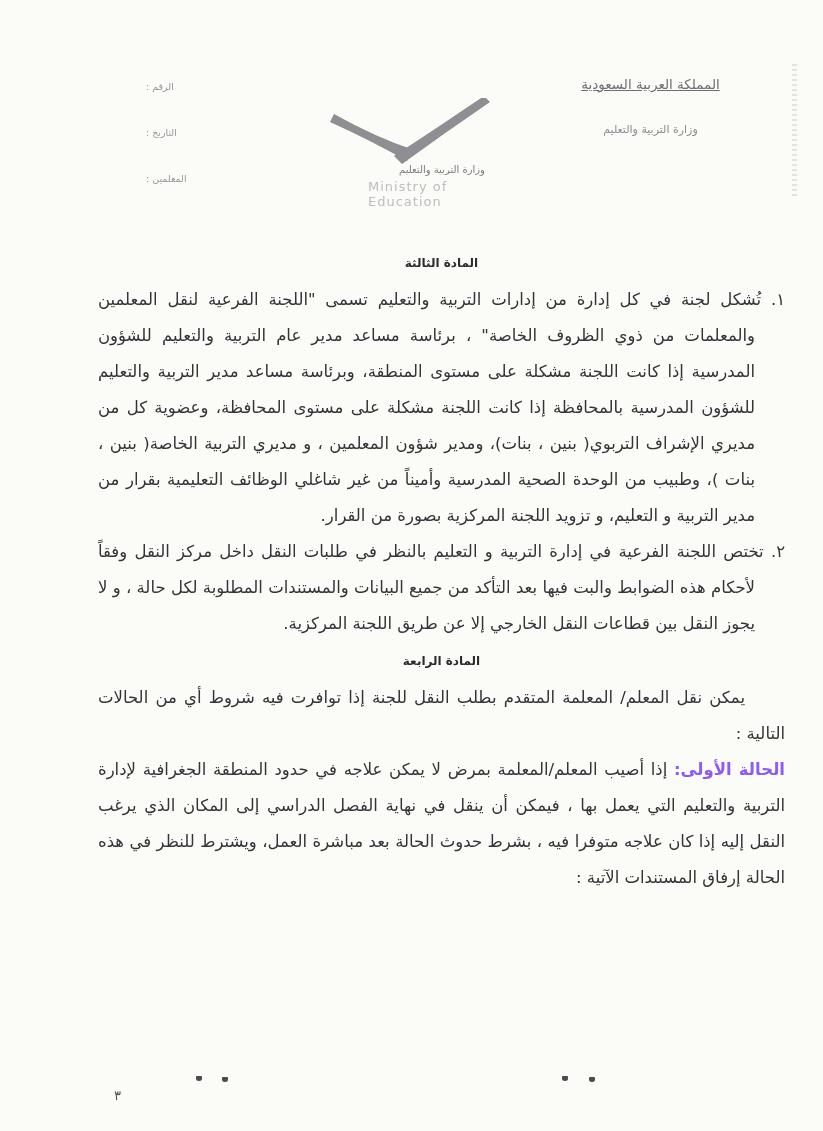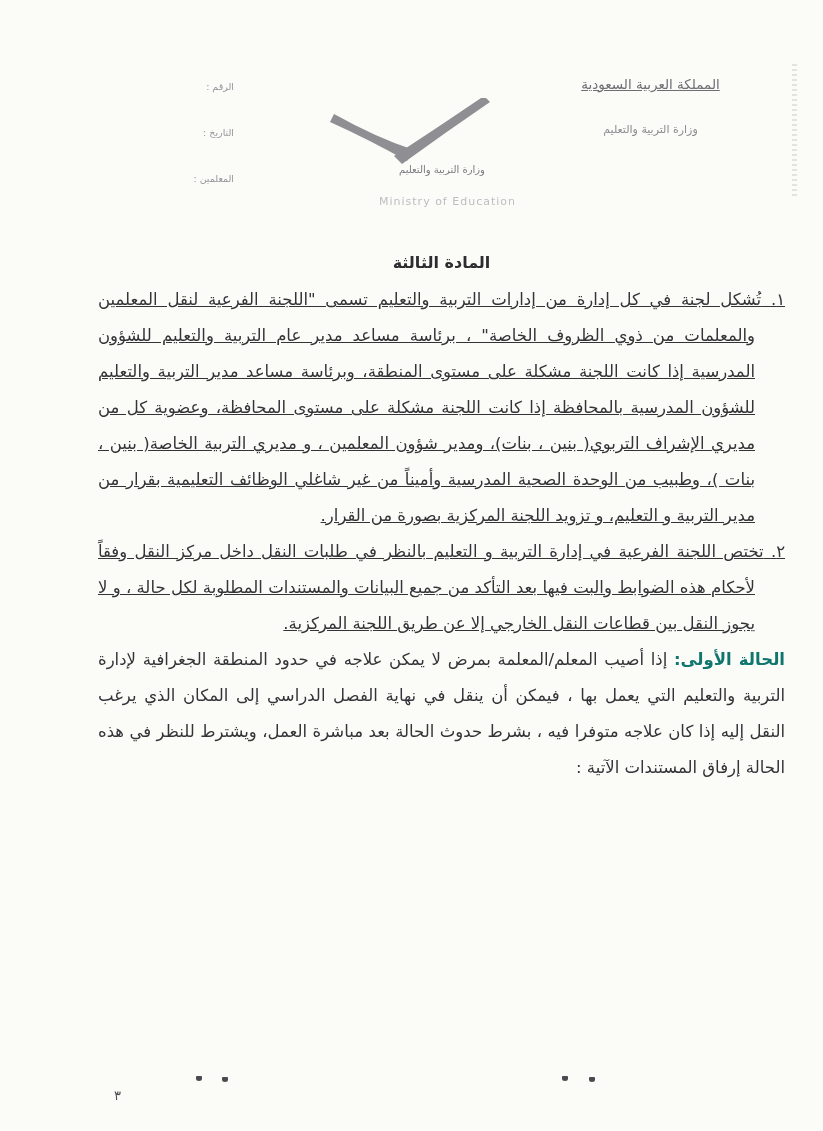--- a/index.html
+++ b/index.html
@@ -18,56 +18,56 @@
     text-align:center; direction:rtl;
     font-size:13.5px; letter-spacing:0.5px; color:#6e6e74;text-decoration:underline;
   }
   .ministry {
     position:absolute; top:123px; right:95px; width:155px;
     text-align:center; direction:rtl;
     font-size:11px; letter-spacing:0.5px; color:#8b8b90;
   }
   .field-label {
     position:absolute; left:146px; width:88px;
-    direction:rtl; text-align:right;
+    direction:rtl; text-align:left;
     font-size:9.5px; letter-spacing:0.4px; color:#95959b;
   }
   .fl-number { top:81px; }
   .fl-date { top:127px; }
   .fl-attach { top:173px; }
   .logo-wrap { position:absolute; top:98px; left:322px; width:176px; height:72px; }
   .logo-caption {
     position:absolute; top:164px; left:368px; width:148px;
     text-align:center; direction:rtl;
     font-size:10px; color:#7b7b80;
   }
   .logo-caption-en {
-    position:absolute; top:195px; left:368px; width:148px;
-    text-align:right;
-    font-size:11px; letter-spacing:1px; color:#bdbdc2;
+    position:absolute; top:179px; left:368px; width:148px;
+    text-align:left;
+    font-size:13px; letter-spacing:1px; color:#bdbdc2;
   }
   .scan-streak {
     position:absolute; right:26px; top:64px; width:5px; height:132px;
     background:repeating-linear-gradient(180deg, rgba(140,140,145,0.22) 0 2px, transparent 2px 5px);
   }
   
   .doc-body {
     position:absolute; top:244px; left:98px; right:38px;
     direction:rtl; text-align:justify;
     font-size:16.5px; line-height:36px; color:#333338;
   }
   .article-title {
     margin:0; text-align:center;
-    font-size:16px; font-weight:bold; line-height:38px; color:#2c2c31;
+    font-size:12px; font-weight:bold; line-height:38px; color:#2c2c31;
   }
-  .list-item { padding-right:30px; text-indent:-30px;text-decoration:underline; }
+  .list-item { padding-right:30px; text-indent:-30px; }
   .list-item .num { letter-spacing:2px; }
   .intro-par { margin:0; text-indent:40px; }
   .case-par { margin:0; }
-  .case-label { font-weight:bold; color:#0f766e; }
+  .case-label { font-weight:bold; color:#8b5cf6; }
   
   .ink-dot {
     position:absolute; width:6px; height:5px;
     background:#4a4a50; border-radius:1px 1px 50% 50%;
   }
   .page-number {
     position:absolute; left:114px; top:1088px;
     font-size:13px; color:#4f4f55; direction:rtl;
   }
 </style>
@@ -97,21 +97,23 @@
 
   <div class="doc-body">
 
     <h2 class="article-title">المادة الثالثة</h2>
 
     <div class="list-item"><span class="num">١.</span> <span>تُشكل لجنة في كل إدارة من إدارات التربية والتعليم تسمى "اللجنة الفرعية لنقل المعلمين والمعلمات من ذوي الظروف الخاصة" ، برئاسة مساعد مدير عام التربية والتعليم للشؤون المدرسية إذا كانت اللجنة مشكلة على مستوى المنطقة، وبرئاسة مساعد مدير التربية والتعليم للشؤون المدرسية بالمحافظة إذا كانت اللجنة مشكلة على مستوى المحافظة، وعضوية كل من مديري الإشراف التربوي( بنين ، بنات)، ومدير شؤون المعلمين ، و مديري التربية الخاصة( بنين ، بنات )، وطبيب من الوحدة الصحية المدرسية وأميناً من غير شاغلي الوظائف التعليمية بقرار من مدير التربية و التعليم، و تزويد اللجنة المركزية بصورة من القرار.</span></div>
 
     <div class="list-item"><span class="num">٢.</span> <span>تختص اللجنة الفرعية في إدارة التربية و التعليم بالنظر في طلبات النقل داخل مركز النقل وفقاً لأحكام هذه الضوابط والبت فيها بعد التأكد من جميع البيانات والمستندات المطلوبة لكل حالة ، و لا يجوز النقل بين قطاعات النقل الخارجي إلا عن طريق اللجنة المركزية.</span></div>
 
 
+    <h2 class="article-title">المادة الرابعة</h2>
 
+    <p class="intro-par">يمكن نقل المعلم/ المعلمة المتقدم بطلب النقل للجنة إذا توافرت فيه شروط أي من الحالات التالية :</p>
 
     <p class="case-par"><b class="case-label">الحالة الأولى:</b> <span>إذا أصيب المعلم/المعلمة بمرض لا يمكن علاجه في حدود المنطقة الجغرافية لإدارة التربية والتعليم التي يعمل بها ، فيمكن أن ينقل في نهاية الفصل الدراسي إلى المكان الذي يرغب النقل إليه إذا كان علاجه متوفرا فيه ، بشرط حدوث الحالة بعد مباشرة العمل، ويشترط للنظر في هذه الحالة إرفاق المستندات الآتية :</span></p>
 
   </div>
 
   <div class="ink-dot" style="left:196px; top:1076px;"></div>
   <div class="ink-dot" style="left:222px; top:1077px;"></div>
   <div class="ink-dot" style="left:562px; top:1076px;"></div>
   <div class="ink-dot" style="left:589px; top:1077px;"></div>
 

